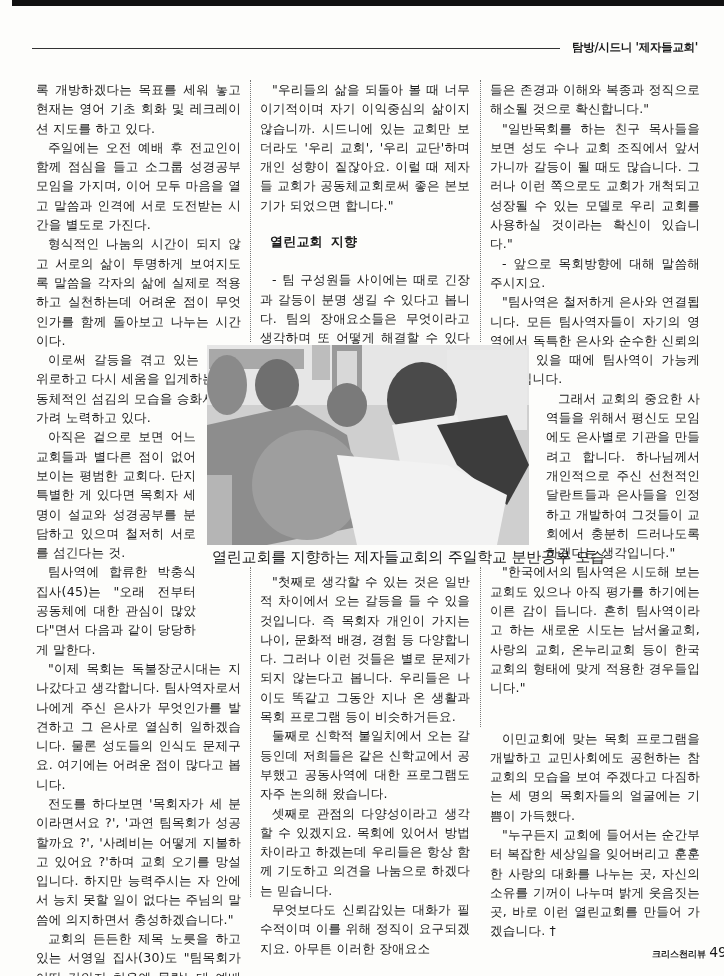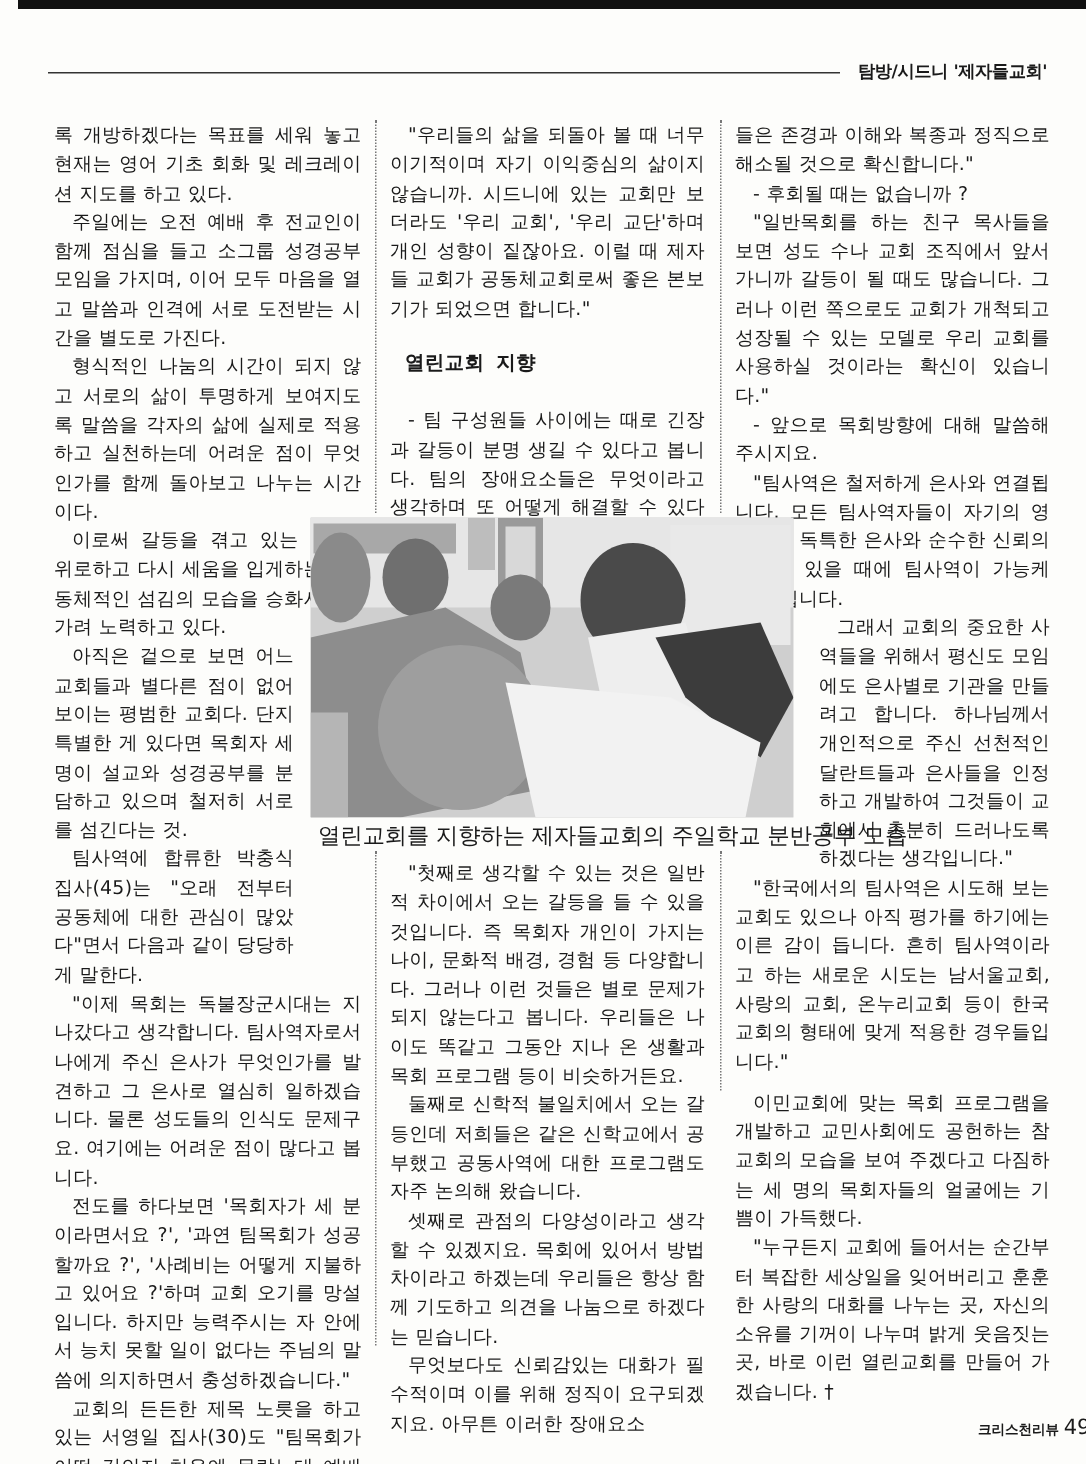--- a/index.html
+++ b/index.html
@@ -56,27 +56,26 @@
 </div>
 <div class="col c2" style="top:572px;">
   <p class="ind">"첫째로 생각할 수 있는 것은 일반적 차이에서 오는 갈등을 들 수 있을 것입니다. 즉 목회자 개인이 가지는 나이, 문화적 배경, 경험 등 다양합니다. 그러나 이런 것들은 별로 문제가 되지 않는다고 봅니다. 우리들은 나이도 똑같고 그동안 지나 온 생활과 목회 프로그램 등이 비슷하거든요.</p>
   <p class="ind">둘째로 신학적 불일치에서 오는 갈등인데 저희들은 같은 신학교에서 공부했고 공동사역에 대한 프로그램도 자주 논의해 왔습니다.</p>
   <p class="ind">셋째로 관점의 다양성이라고 생각할 수 있겠지요. 목회에 있어서 방법 차이라고 하겠는데 우리들은 항상 함께 기도하고 의견을 나눔으로 하겠다는 믿습니다.</p>
   <p class="ind">무엇보다도 신뢰감있는 대화가 필수적이며 이를 위해 정직이 요구되겠지요. 아무튼 이러한 장애요소</p>
 </div>
 
 <div class="col c3">
   <p>들은 존경과 이해와 복종과 정직으로 해소될 것으로 확신합니다."</p>
-  <p class="ind">- 후회될 때는 없습니까 ?</p>
   <p class="ind">"일반목회를 하는 친구 목사들을 보면 성도 수나 교회 조직에서 앞서가니까 갈등이 될 때도 많습니다. 그러나 이런 쪽으로도 교회가 개척되고 성장될 수 있는 모델로 우리 교회를 사용하실 것이라는 확신이 있습니다."</p>
   <p class="ind">- 앞으로 목회방향에 대해 말씀해 주시지요.</p>
   <p class="ind" style="padding-left:0">"팀사역은 철저하게 은사와 연결됩니다. 모든 팀사역자들이 자기의 영역에서 독특한 은사와 순수한 신뢰의 바탕이 있을 때에 팀사역이 가능케 될 것입니다.</p>
   <p class="ind" style="margin-left:56px">그래서 교회의 중요한 사역들을 위해서 평신도 모임에도 은사별로 기관을 만들려고 합니다. 하나님께서 개인적으로 주신 선천적인 달란트들과 은사들을 인정하고 개발하여 그것들이 교회에서 충분히 드러나도록 하겠다는 생각입니다."</p>
   <p class="ind">"한국에서의 팀사역은 시도해 보는 교회도 있으나 아직 평가를 하기에는 이른 감이 듭니다. 흔히 팀사역이라고 하는 새로운 시도는 남서울교회, 사랑의 교회, 온누리교회 등이 한국교회의 형태에 맞게 적용한 경우들입니다."</p>
-  <p class="ind" style="margin-top:8px">이민교회에 맞는 목회 프로그램을 개발하고 교민사회에도 공헌하는 참교회의 모습을 보여 주겠다고 다짐하는 세 명의 목회자들의 얼굴에는 기쁨이 가득했다.</p>
+  <p class="ind" style="margin-top:31px">이민교회에 맞는 목회 프로그램을 개발하고 교민사회에도 공헌하는 참교회의 모습을 보여 주겠다고 다짐하는 세 명의 목회자들의 얼굴에는 기쁨이 가득했다.</p>
   <p class="ind">"누구든지 교회에 들어서는 순간부터 복잡한 세상일을 잊어버리고 훈훈한 사랑의 대화를 나누는 곳, 자신의 소유를 기꺼이 나누며 밝게 웃음짓는 곳, 바로 이런 열린교회를 만들어 가겠습니다. †</p>
 
 </div>
 
 <div class="photo">
   <svg width="322" height="200" viewBox="0 0 322 200">
     <rect x="0" y="0" width="322" height="200" fill="#cfcfcf"></rect>
     <rect x="0" y="0" width="322" height="60" fill="#e6e6e6"></rect>
     <rect x="2" y="4" width="95" height="20" fill="#a8a8a8"></rect>
     <rect x="105" y="0" width="18" height="35" fill="#bdbdbd"></rect>

